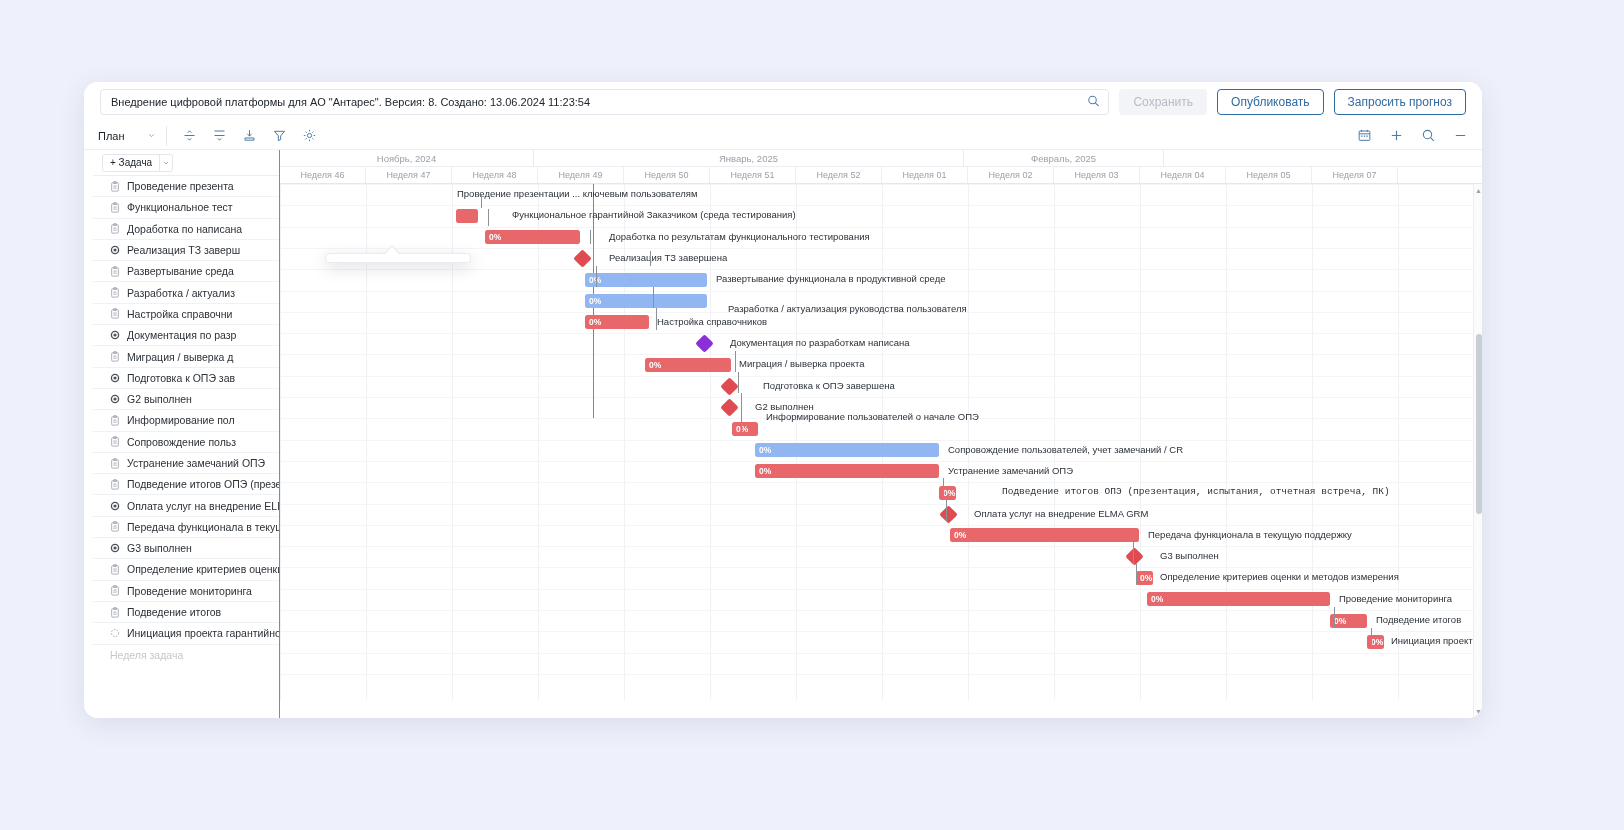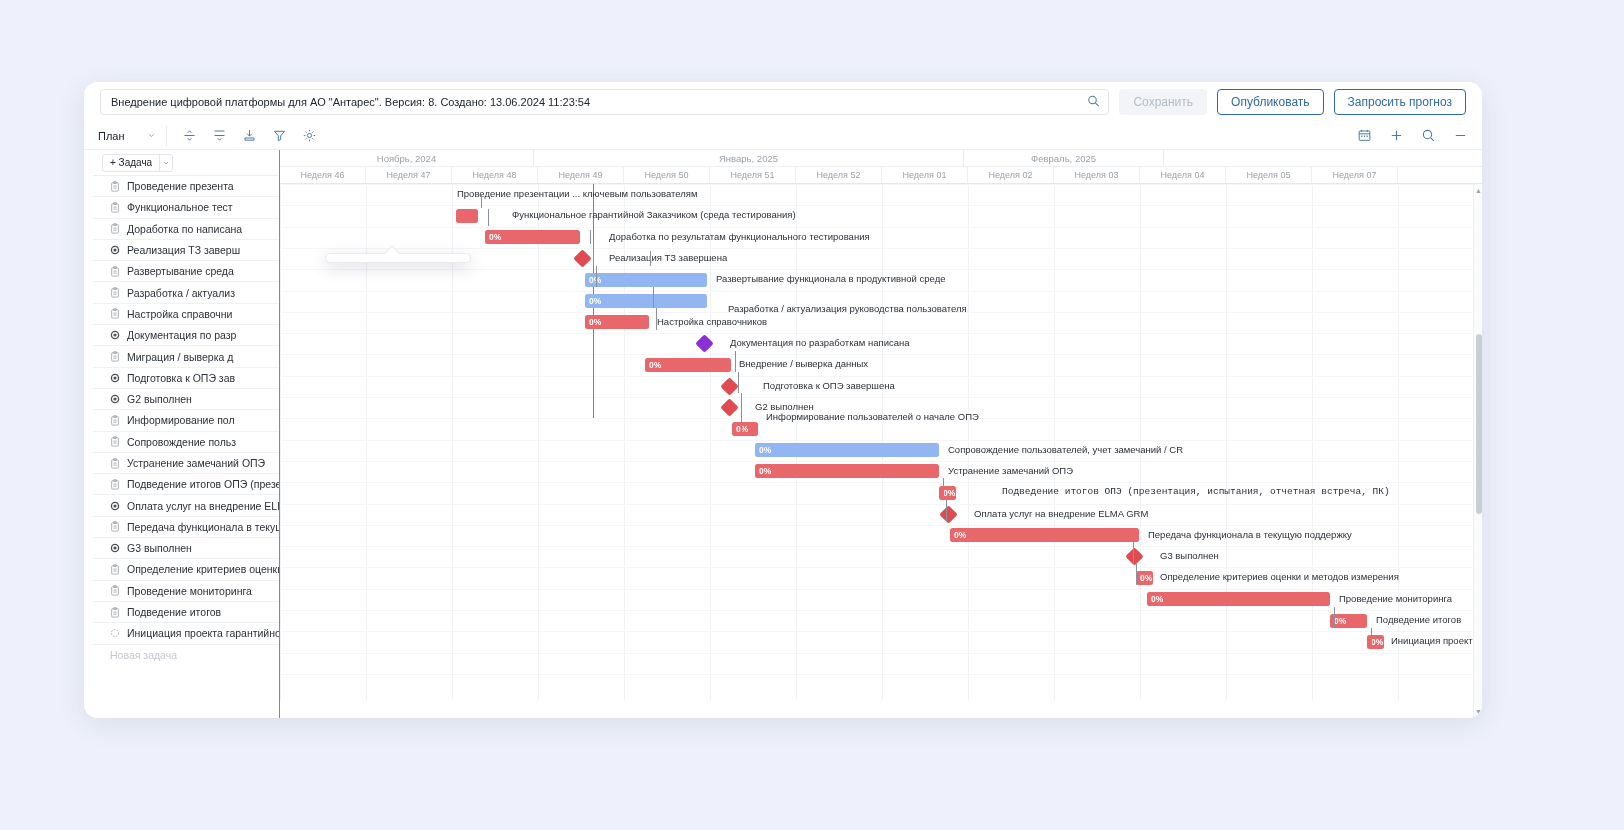--- a/index.html
+++ b/index.html
@@ -526,21 +526,21 @@
             <span>Подведение итогов</span>
           </div>
           <div class="lrow">
             <span class="ricon">
               <svg width="10" height="10" viewBox="0 0 12 12" fill="none" stroke="currentColor" stroke-width="1" stroke-dasharray="2 1.6">
                 <circle cx="6" cy="6" r="4.3"></circle>
               </svg>
             </span>
             <span>Инициация проекта гарантийной подд</span>
           </div>
-          <div class="lrow ghost">Новая задача</div>
+          <div class="lrow ghost">Неделя задача</div>
         </div>
     </div>
 
     <div class="right-pane">
       <div class="tl-months" id="tl-months">
           <div class="tl-month" style="flex: 0 0 254px;">Ноябрь, 2024</div>
           <div class="tl-month" style="flex: 0 0 430px;">Январь, 2025</div>
           <div class="tl-month" style="flex: 0 0 200px;">Февраль, 2025</div>
         </div>
       <div class="tl-weeks" id="tl-weeks">
@@ -607,21 +607,21 @@
           <div class="blabel" style="left: 329px; top: 66.9px;">Реализация ТЗ завершена</div>
           <div class="bar blue" style="left: 305px; top: 88.7px; width: 122px;">0%</div>
           <div class="blabel" style="left: 436px; top: 88.2px;">Развертывание функционала в продуктивной среде</div>
           <div class="bar blue" style="left: 305px; top: 110px; width: 122px;">0%</div>
           <div class="blabel" style="left: 448px; top: 109.5px; margin-top: 8px;">Разработка / актуализация руководства пользователя</div>
           <div class="bar red" style="left: 305px; top: 131.3px; width: 64px;">0%</div>
           <div class="blabel" style="left: 377px; top: 130.8px;">Настройка справочников</div>
           <div class="ms purple" style="left: 418px; top: 153.1px;"></div>
           <div class="blabel" style="left: 450px; top: 152.1px;">Документация по разработкам написана</div>
           <div class="bar red" style="left: 365px; top: 173.9px; width: 86px;">0%</div>
-          <div class="blabel" style="left: 459px; top: 173.4px;">Внедрение / выверка данных</div>
+          <div class="blabel" style="left: 459px; top: 173.4px;">Миграция / выверка проекта</div>
           <div class="ms" style="left: 443px; top: 195.7px;"></div>
           <div class="blabel" style="left: 483px; top: 194.7px;">Подготовка к ОПЭ завершена</div>
           <div class="ms" style="left: 443px; top: 217px;"></div>
           <div class="blabel" style="left: 475px; top: 216px;">G2 выполнен</div>
           <div class="bar red" style="left: 452px; top: 237.8px; width: 26px;">0%</div>
           <div class="blabel" style="left: 486px; top: 226px;">Информирование пользователей о начале ОПЭ</div>
           <div class="bar blue" style="left: 475px; top: 259.1px; width: 184px;">0%</div>
           <div class="blabel" style="left: 668px; top: 258.6px;">Сопровождение пользователей, учет замечаний / CR</div>
           <div class="bar red" style="left: 475px; top: 280.4px; width: 184px;">0%</div>
           <div class="blabel" style="left: 668px; top: 279.9px;">Устранение замечаний ОПЭ</div>

